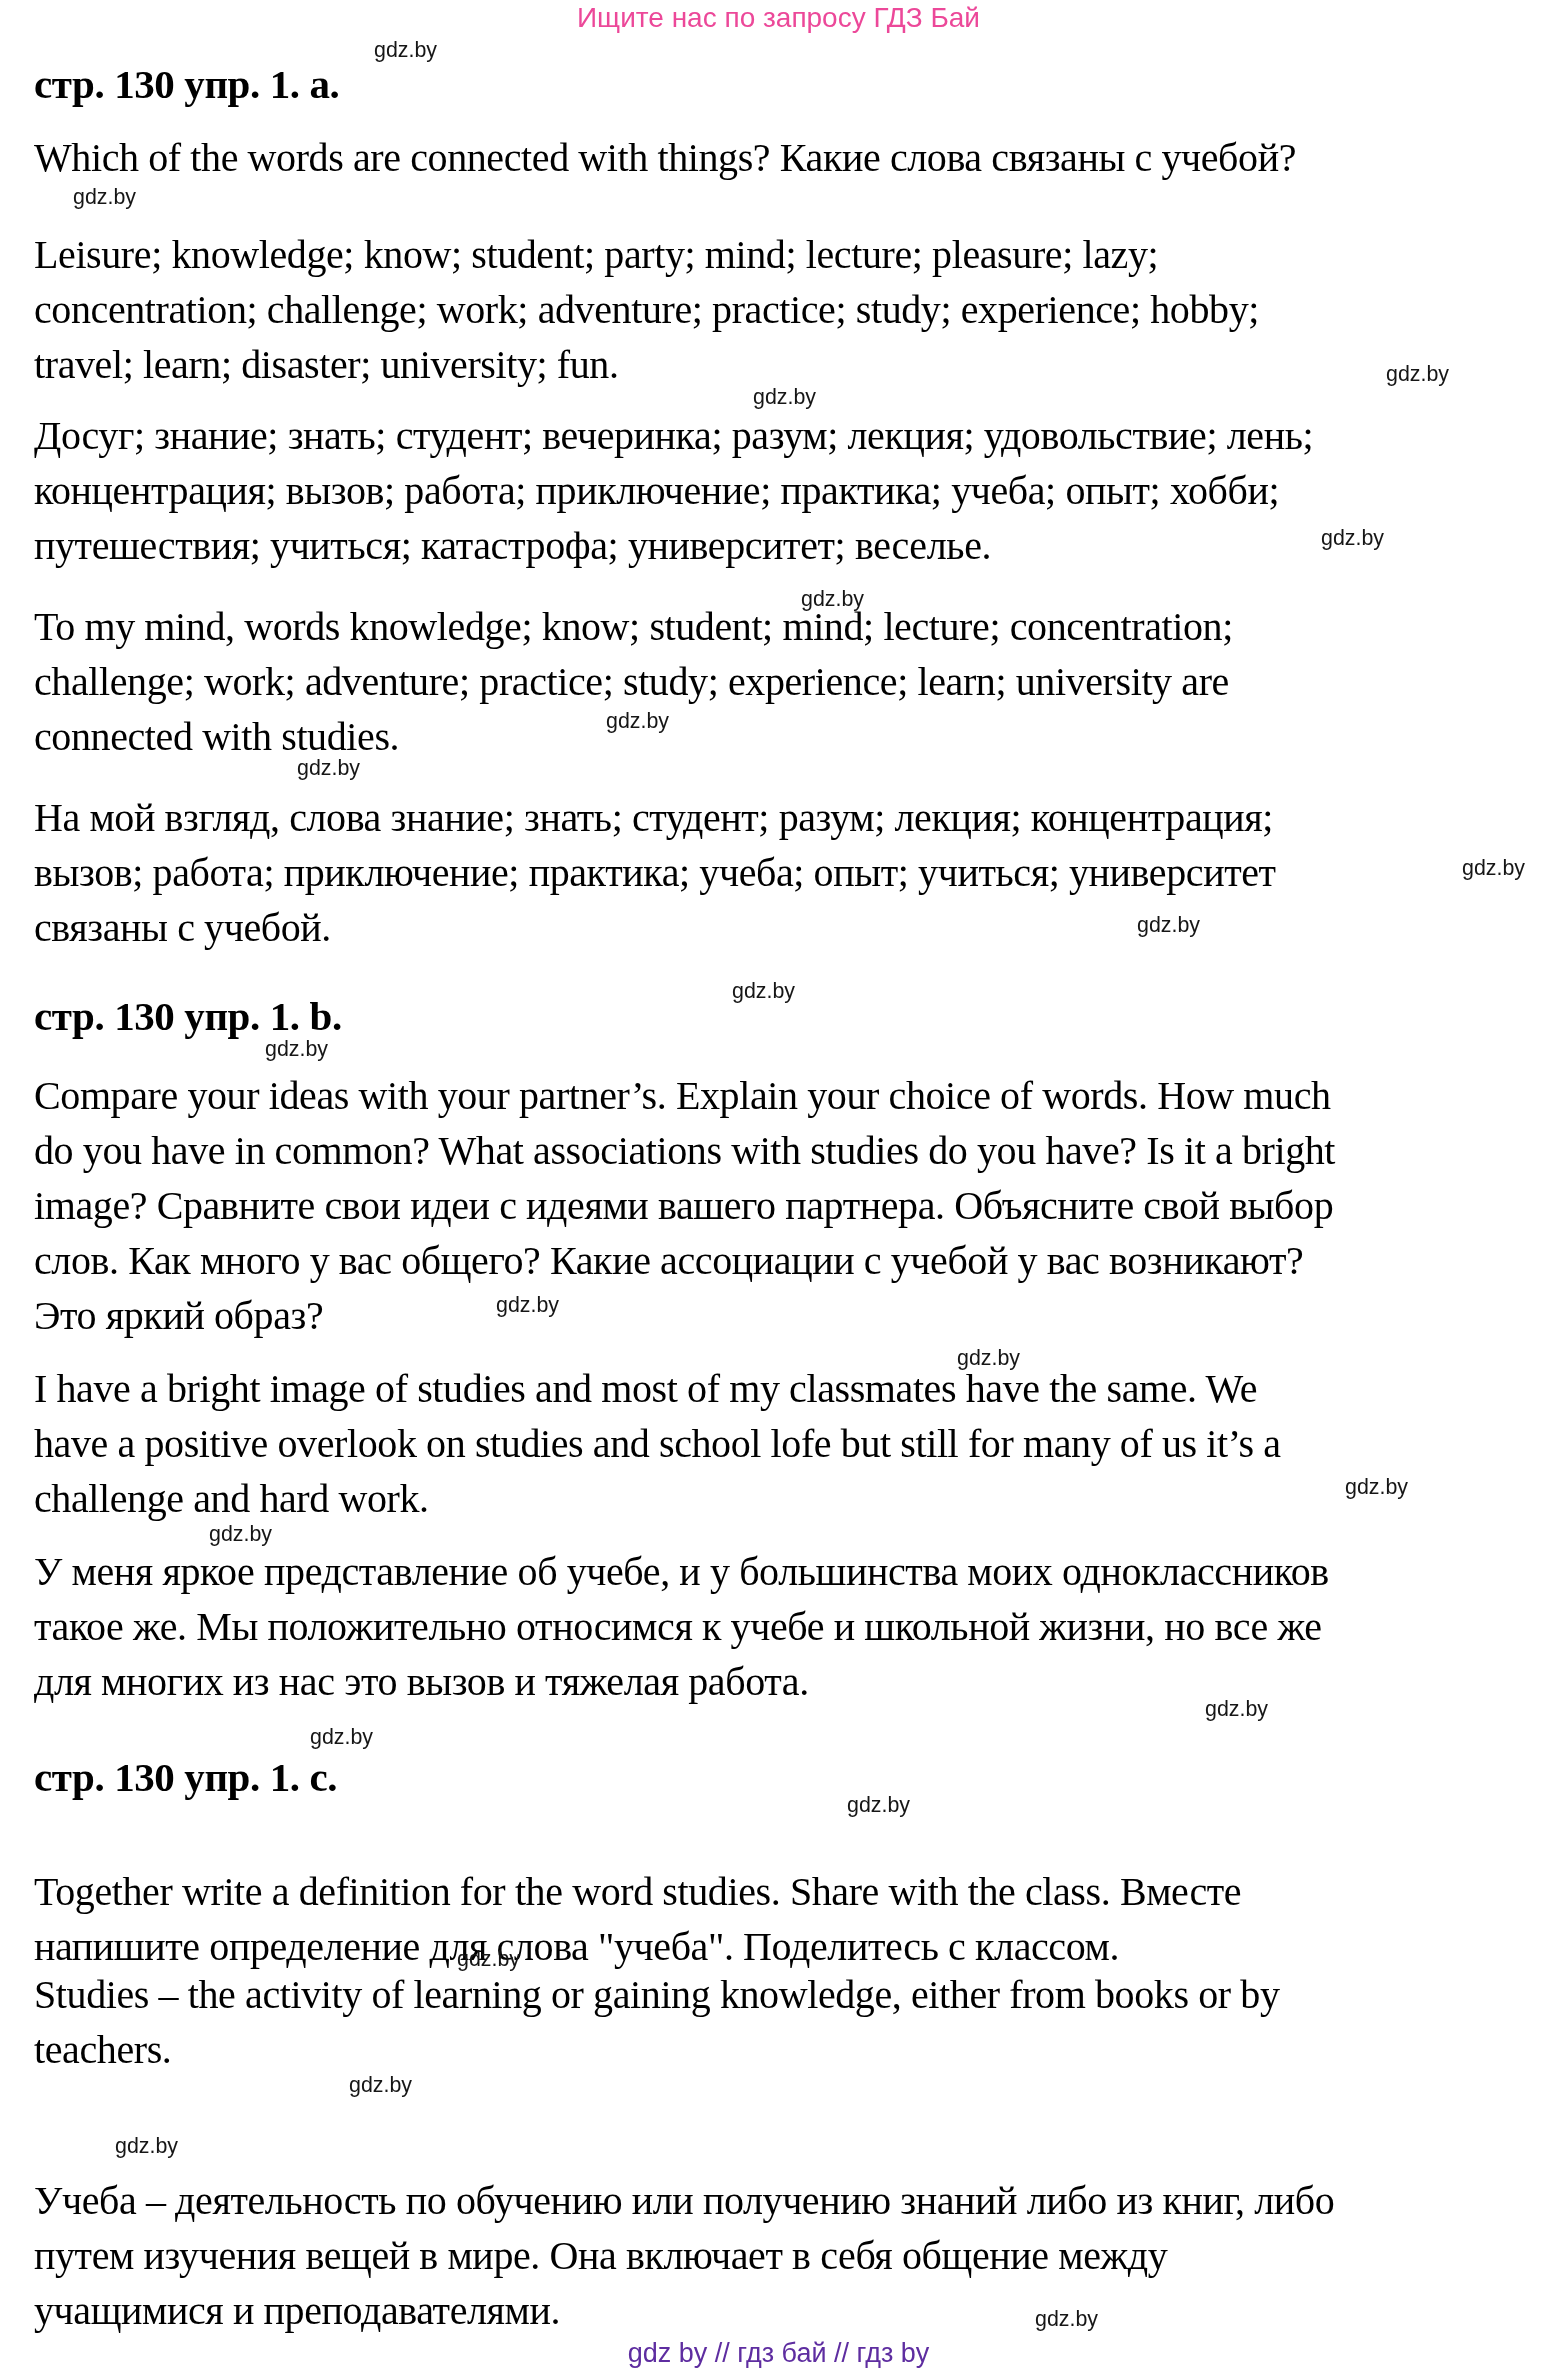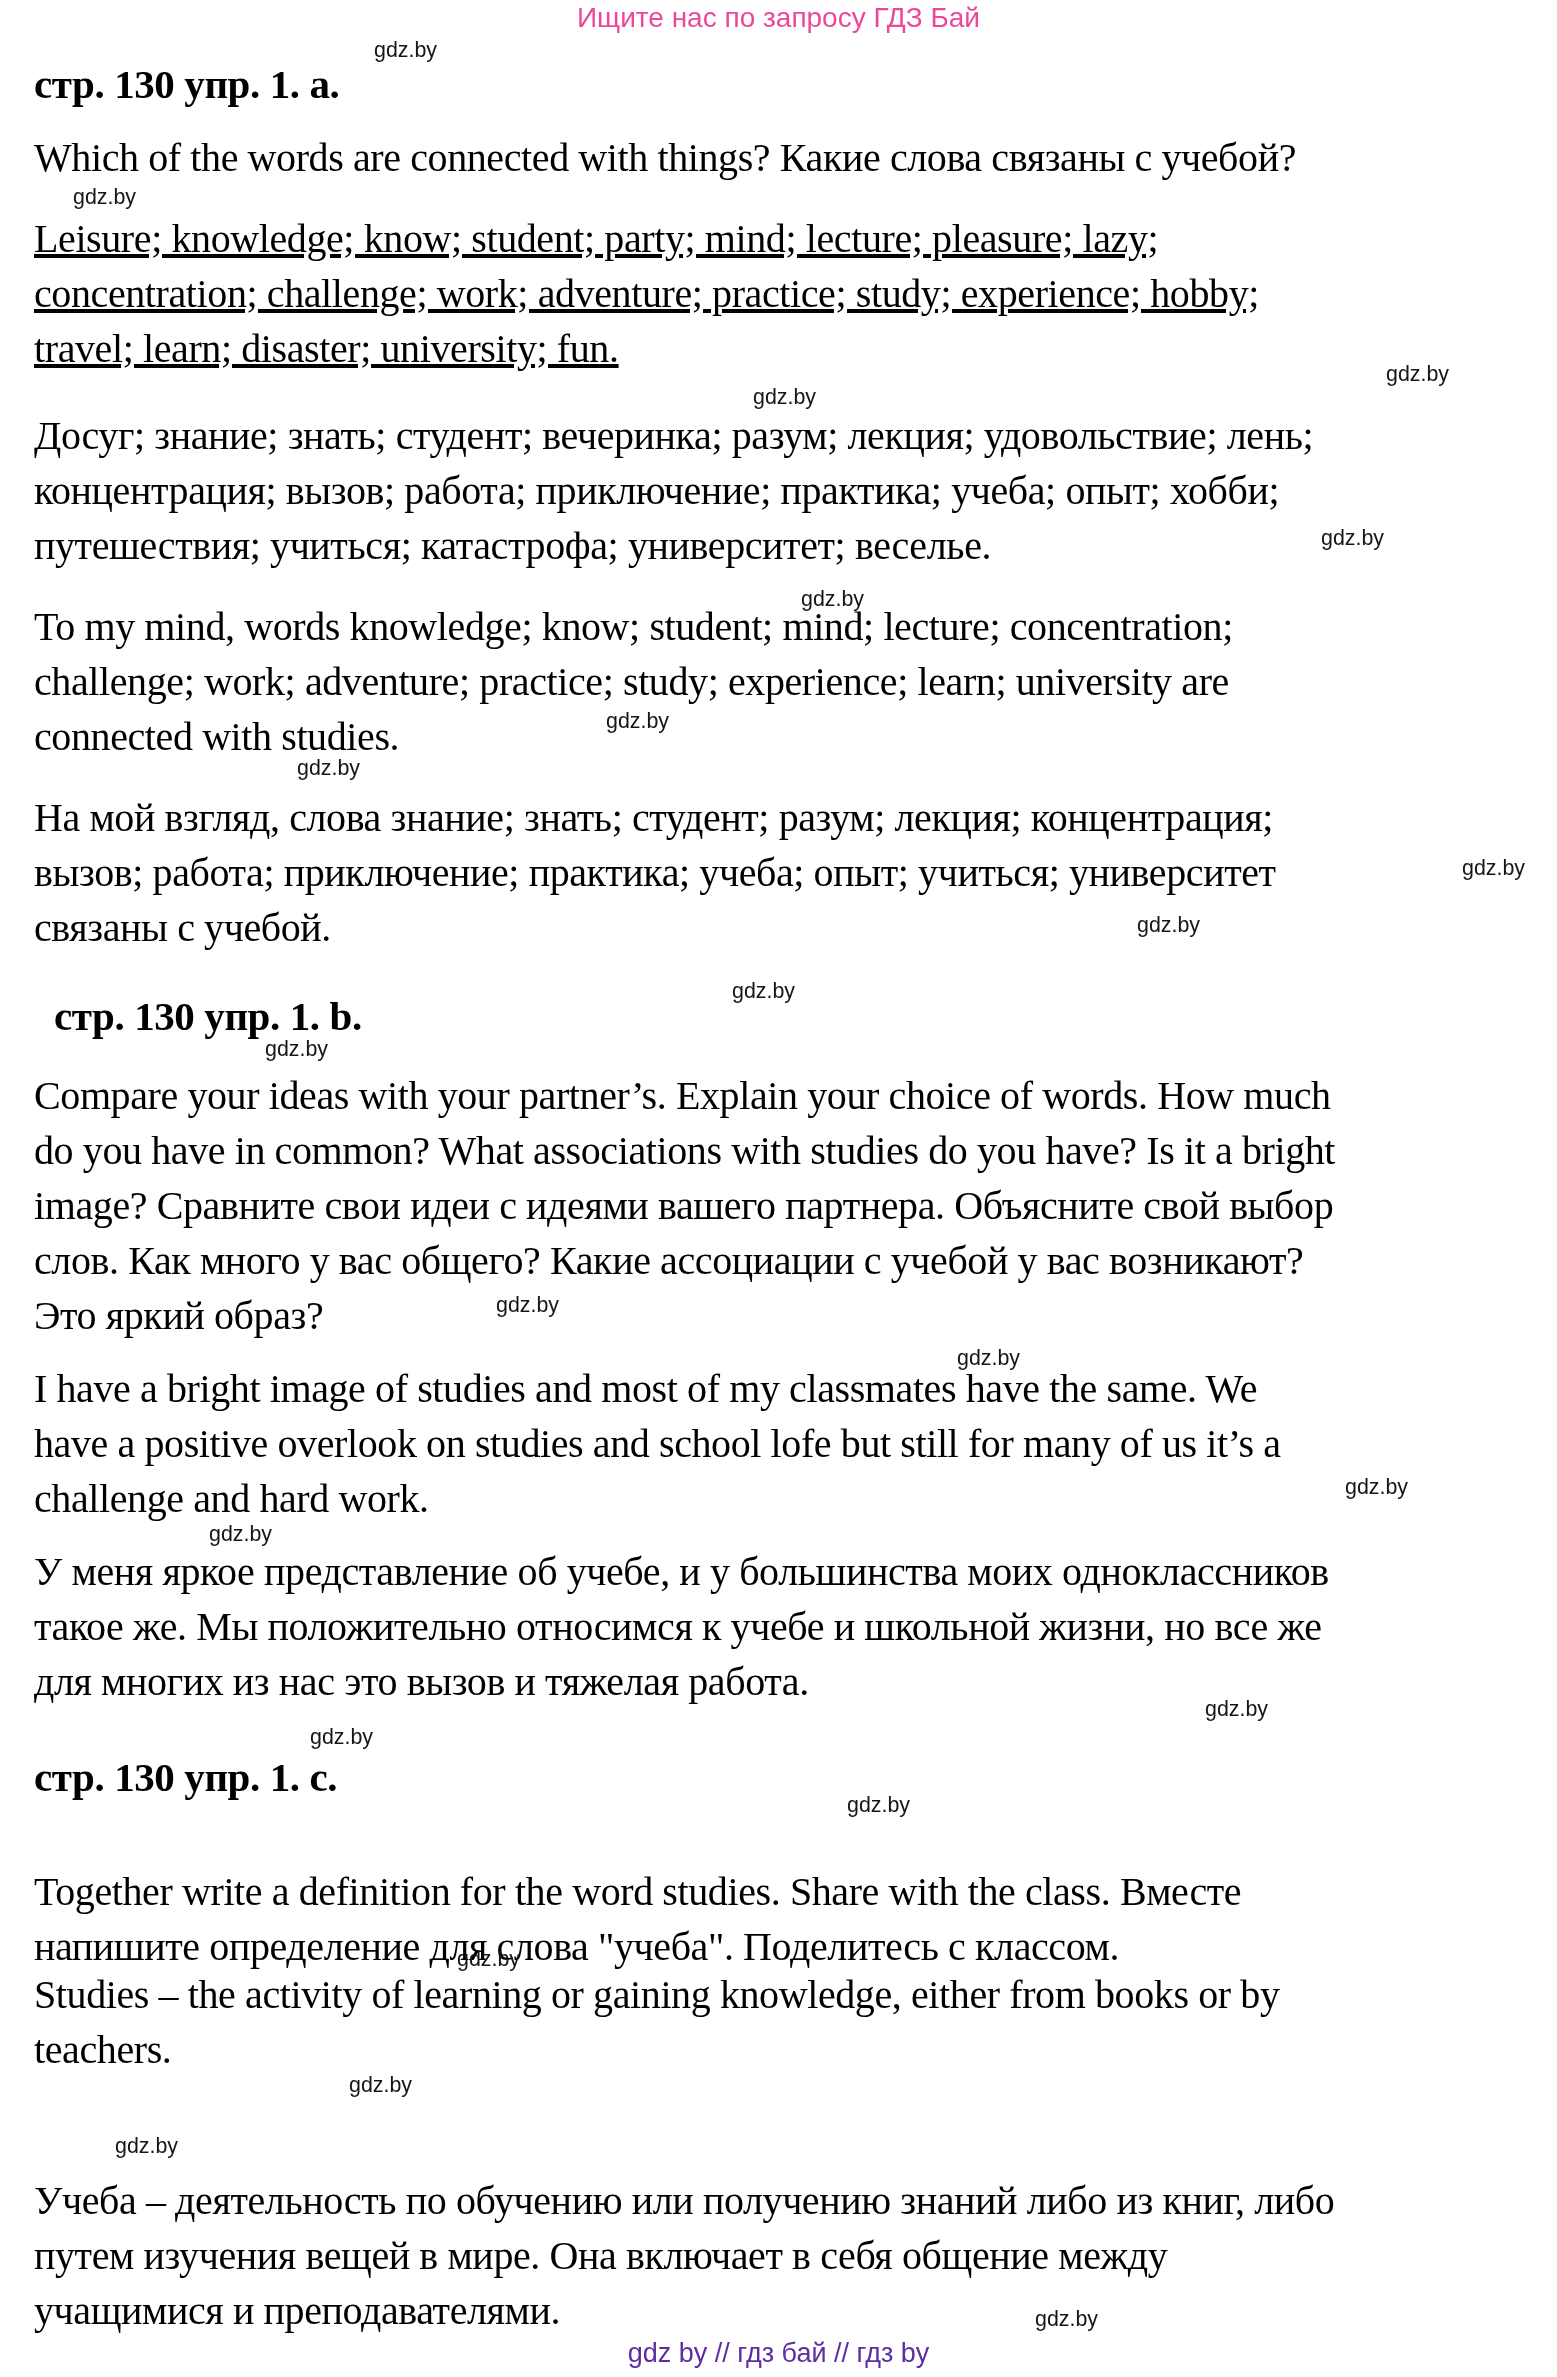--- a/index.html
+++ b/index.html
@@ -60,41 +60,41 @@
 
 <div class="page-header" style="color: #ec4899;">Ищите нас по запросу ГДЗ Бай</div>
 
 <div id="doc-root">
     <div class="section heading" style="top: 57px;">
       <div class="doc-line">стр. 130 упр. 1. а.</div>
     </div>
     <div class="section para" style="top: 130px;">
       <div class="doc-line">Which of the words are connected with things? Какие слова связаны с учебой?</div>
     </div>
-    <div class="section para" style="top: 211px; text-decoration: underline;">
+    <div class="section para" style="top: 227px;">
       <div class="doc-line">Leisure; knowledge; know; student; party; mind; lecture; pleasure; lazy;</div>
       <div class="doc-line">concentration; challenge; work; adventure; practice; study; experience; hobby;</div>
       <div class="doc-line">travel; learn; disaster; university; fun.</div>
     </div>
     <div class="section para" style="top: 408px;">
       <div class="doc-line">Досуг; знание; знать; студент; вечеринка; разум; лекция; удовольствие; лень;</div>
       <div class="doc-line">концентрация; вызов; работа; приключение; практика; учеба; опыт; хобби;</div>
       <div class="doc-line">путешествия; учиться; катастрофа; университет; веселье.</div>
     </div>
     <div class="section para" style="top: 599px;">
       <div class="doc-line">To my mind, words knowledge; know; student; mind; lecture; concentration;</div>
       <div class="doc-line">challenge; work; adventure; practice; study; experience; learn; university are</div>
       <div class="doc-line">connected with studies.</div>
     </div>
     <div class="section para" style="top: 790px;">
       <div class="doc-line">На мой взгляд, слова знание; знать; студент; разум; лекция; концентрация;</div>
       <div class="doc-line">вызов; работа; приключение; практика; учеба; опыт; учиться; университет</div>
       <div class="doc-line">связаны с учебой.</div>
     </div>
-    <div class="section heading" style="top: 989px; margin-left: 20px;">
+    <div class="section heading" style="top: 989px;">
       <div class="doc-line">стр. 130 упр. 1. b.</div>
     </div>
     <div class="section para" style="top: 1068px;">
       <div class="doc-line">Compare your ideas with your partner’s. Explain your choice of words. How much</div>
       <div class="doc-line">do you have in common? What associations with studies do you have? Is it a bright</div>
       <div class="doc-line">image? Сравните свои идеи с идеями вашего партнера. Объясните свой выбор</div>
       <div class="doc-line">слов. Как много у вас общего? Какие ассоциации с учебой у вас возникают?</div>
       <div class="doc-line">Это яркий образ?</div>
     </div>
     <div class="section para" style="top: 1361px;">

